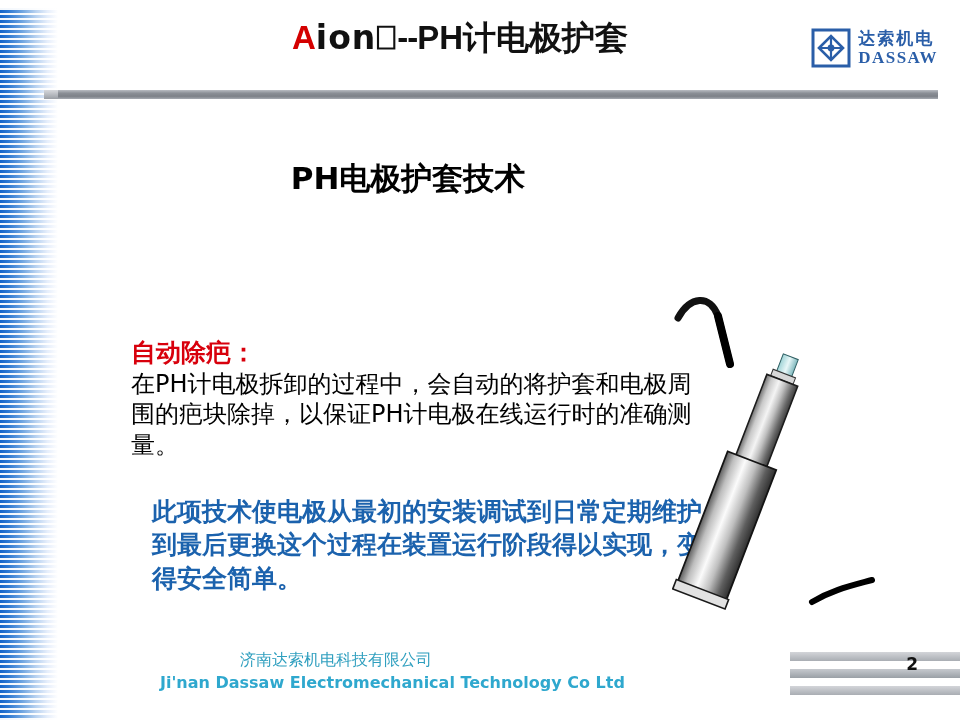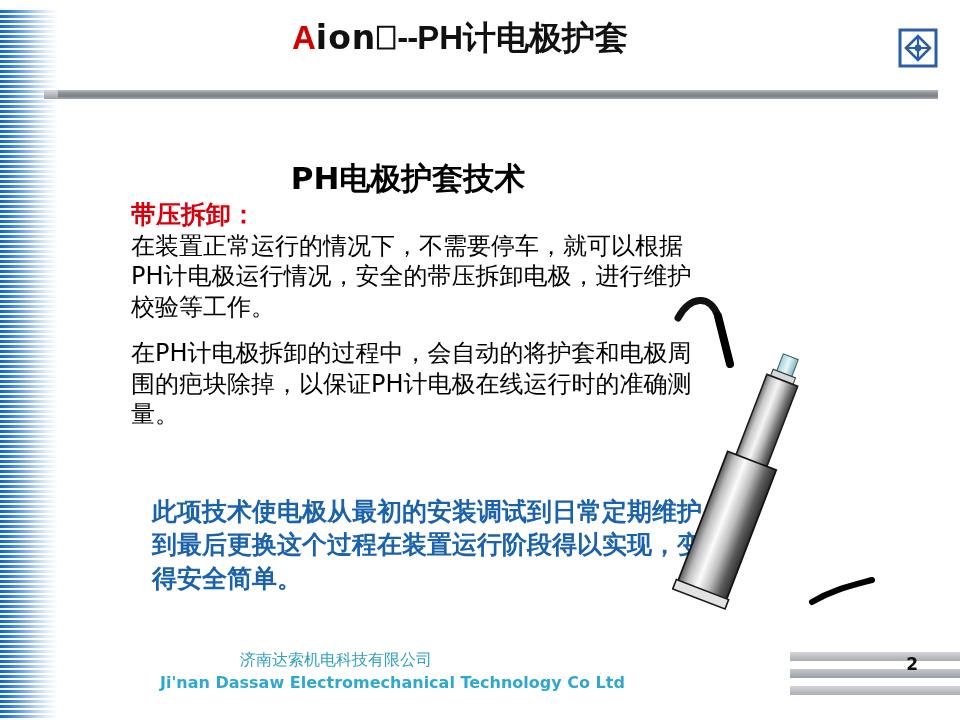--- a/index.html
+++ b/index.html
@@ -150,36 +150,37 @@
 
     <div class="logo">
       <div class="logo-mark">
         <svg width="40" height="40" viewBox="0 0 40 40">
           <rect x="2" y="2" width="36" height="36" fill="none" stroke="#2a5ea8" stroke-width="3"></rect>
           <path d="M8 20 L20 8 L32 20 L20 32 Z" fill="none" stroke="#2a5ea8" stroke-width="2.6"></path>
           <path d="M20 8 L20 32 M8 20 L32 20" stroke="#2a5ea8" stroke-width="2.2"></path>
           <circle cx="20" cy="20" r="3.4" fill="#2a5ea8"></circle>
         </svg>
       </div>
+      <div class="logo-text">
+        <span class="logo-cn">达索机电</span>
+        <span class="logo-en">DASSAW</span>
+      </div>
     </div>
 
     <div class="hbar"></div>
     <div class="hbar-cap"></div>
   </div>
 
   <div class="body-wrap">
 
     <div class="sec-title">PH电极护套技术</div>
 
-    <div class="para" id="block1">
-      <p class="lead">带压拆卸：</p>
-      <p class="txt">在装置正常运行的情况下，不需要停车，就可以根据PH计电极运行情况，安全的带压拆卸电极，进行维护校验等工作。</p>
-    </div>
 
     <div class="para" id="block2">
+      <p class="lead">自动除疤：</p>
       <p class="txt">在PH计电极拆卸的过程中，会自动的将护套和电极周围的疤块除掉，以保证PH计电极在线运行时的准确测量。</p>
     </div>
 
     <div class="blue-note">此项技术使电极从最初的安装调试到日常定期维护到最后更换这个过程在装置运行阶段得以实现，变得安全简单。</div>
 
     <div class="electrode">
       <svg width="230" height="340" viewBox="0 0 230 340">
         <defs>
           <linearGradient id="metalA" x1="0" y1="0" x2="1" y2="0">
             <stop offset="0%" stop-color="#6f6f6f"></stop>

